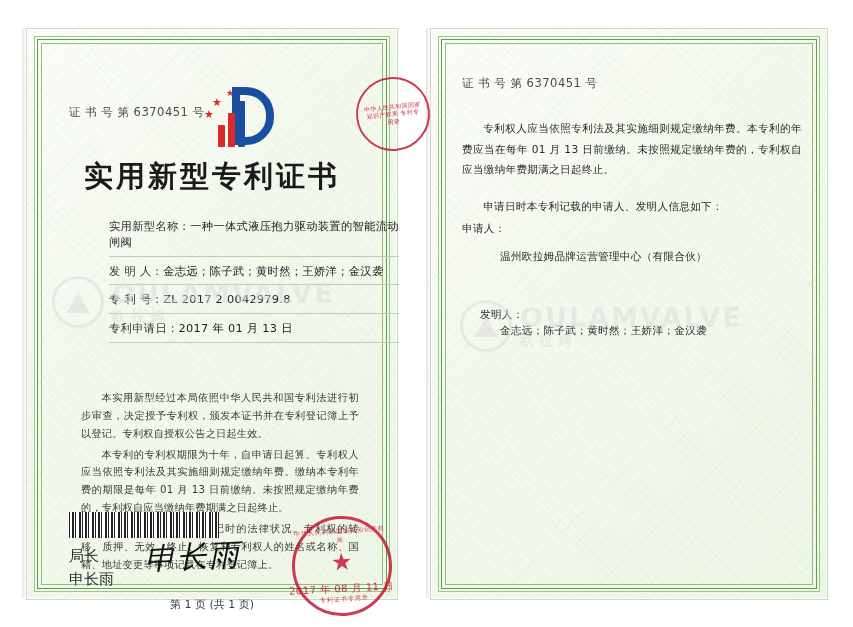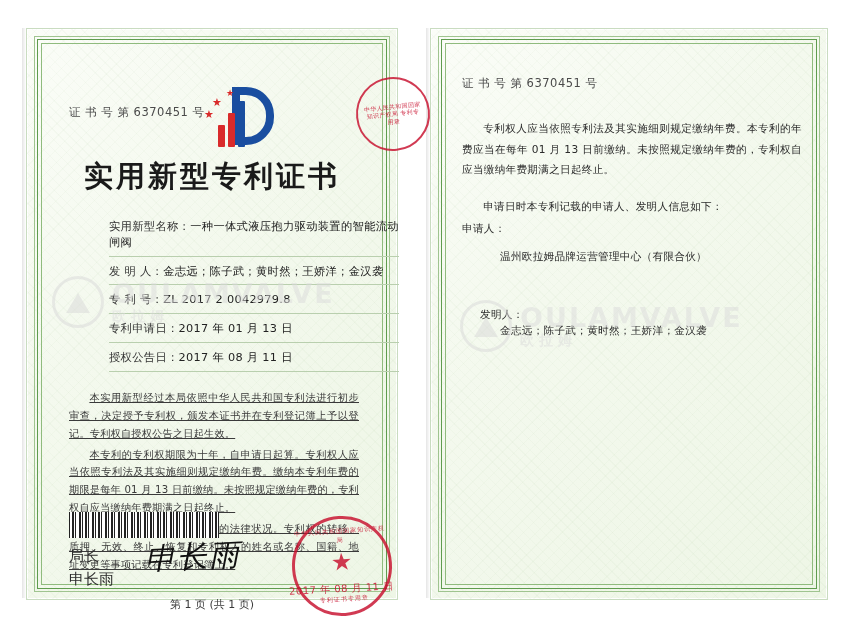--- a/index.html
+++ b/index.html
@@ -186,21 +186,21 @@
     position: absolute;
     left: 42px;
     top: 360px;
     width: 290px;
     font-size: 10.2px;
     line-height: 1.75;
     color: #3a3a3a;
     text-align: justify;
     letter-spacing: 0.2px;
   }
-  .body-text p { margin: 0 0 3px 0; text-indent: 2em; text-decoration: underline; }
+  .body-text p { margin: 0 0 3px 12px; text-indent: 2em; }
 
   .barcode {
     position: absolute;
     left: 42px;
     top: 483px;
     width: 150px;
     height: 26px;
     background:
       repeating-linear-gradient(90deg,
         #222 0 1px, #fff 1px 3px, #222 3px 5px, #fff 5px 6px,
@@ -361,23 +361,20 @@
       </div>
       <div class="field">
         <span class="lbl">发  明  人：</span><span class="val">金志远；陈子武；黄时然；王娇洋；金汉袭</span>
       </div>
       <div class="field">
         <span class="lbl">专  利  号：</span><span class="val">ZL 2017 2 0042979.8</span>
       </div>
       <div class="field">
         <span class="lbl">专利申请日：</span><span class="val">2017 年 01 月 13 日</span>
       </div>
-      <div class="field">
-        <span class="lbl">授权公告日：</span><span class="val">2017 年 08 月 11 日</span>
-      </div>
     </div>
 
     <div class="body-text">
       <p>本实用新型经过本局依照中华人民共和国专利法进行初步审查，决定授予专利权，颁发本证书并在专利登记簿上予以登记。专利权自授权公告之日起生效。</p>
       <p>本专利的专利权期限为十年，自申请日起算。专利权人应当依照专利法及其实施细则规定缴纳年费。缴纳本专利年费的期限是每年 01 月 13 日前缴纳。未按照规定缴纳年费的，专利权自应当缴纳年费期满之日起终止。</p>
       <p>专利证书记载专利权登记时的法律状况。专利权的转移、质押、无效、终止、恢复和专利权人的姓名或名称、国籍、地址变更等事项记载在专利登记簿上。</p>
     </div>
 
     <div class="barcode"></div>
 

